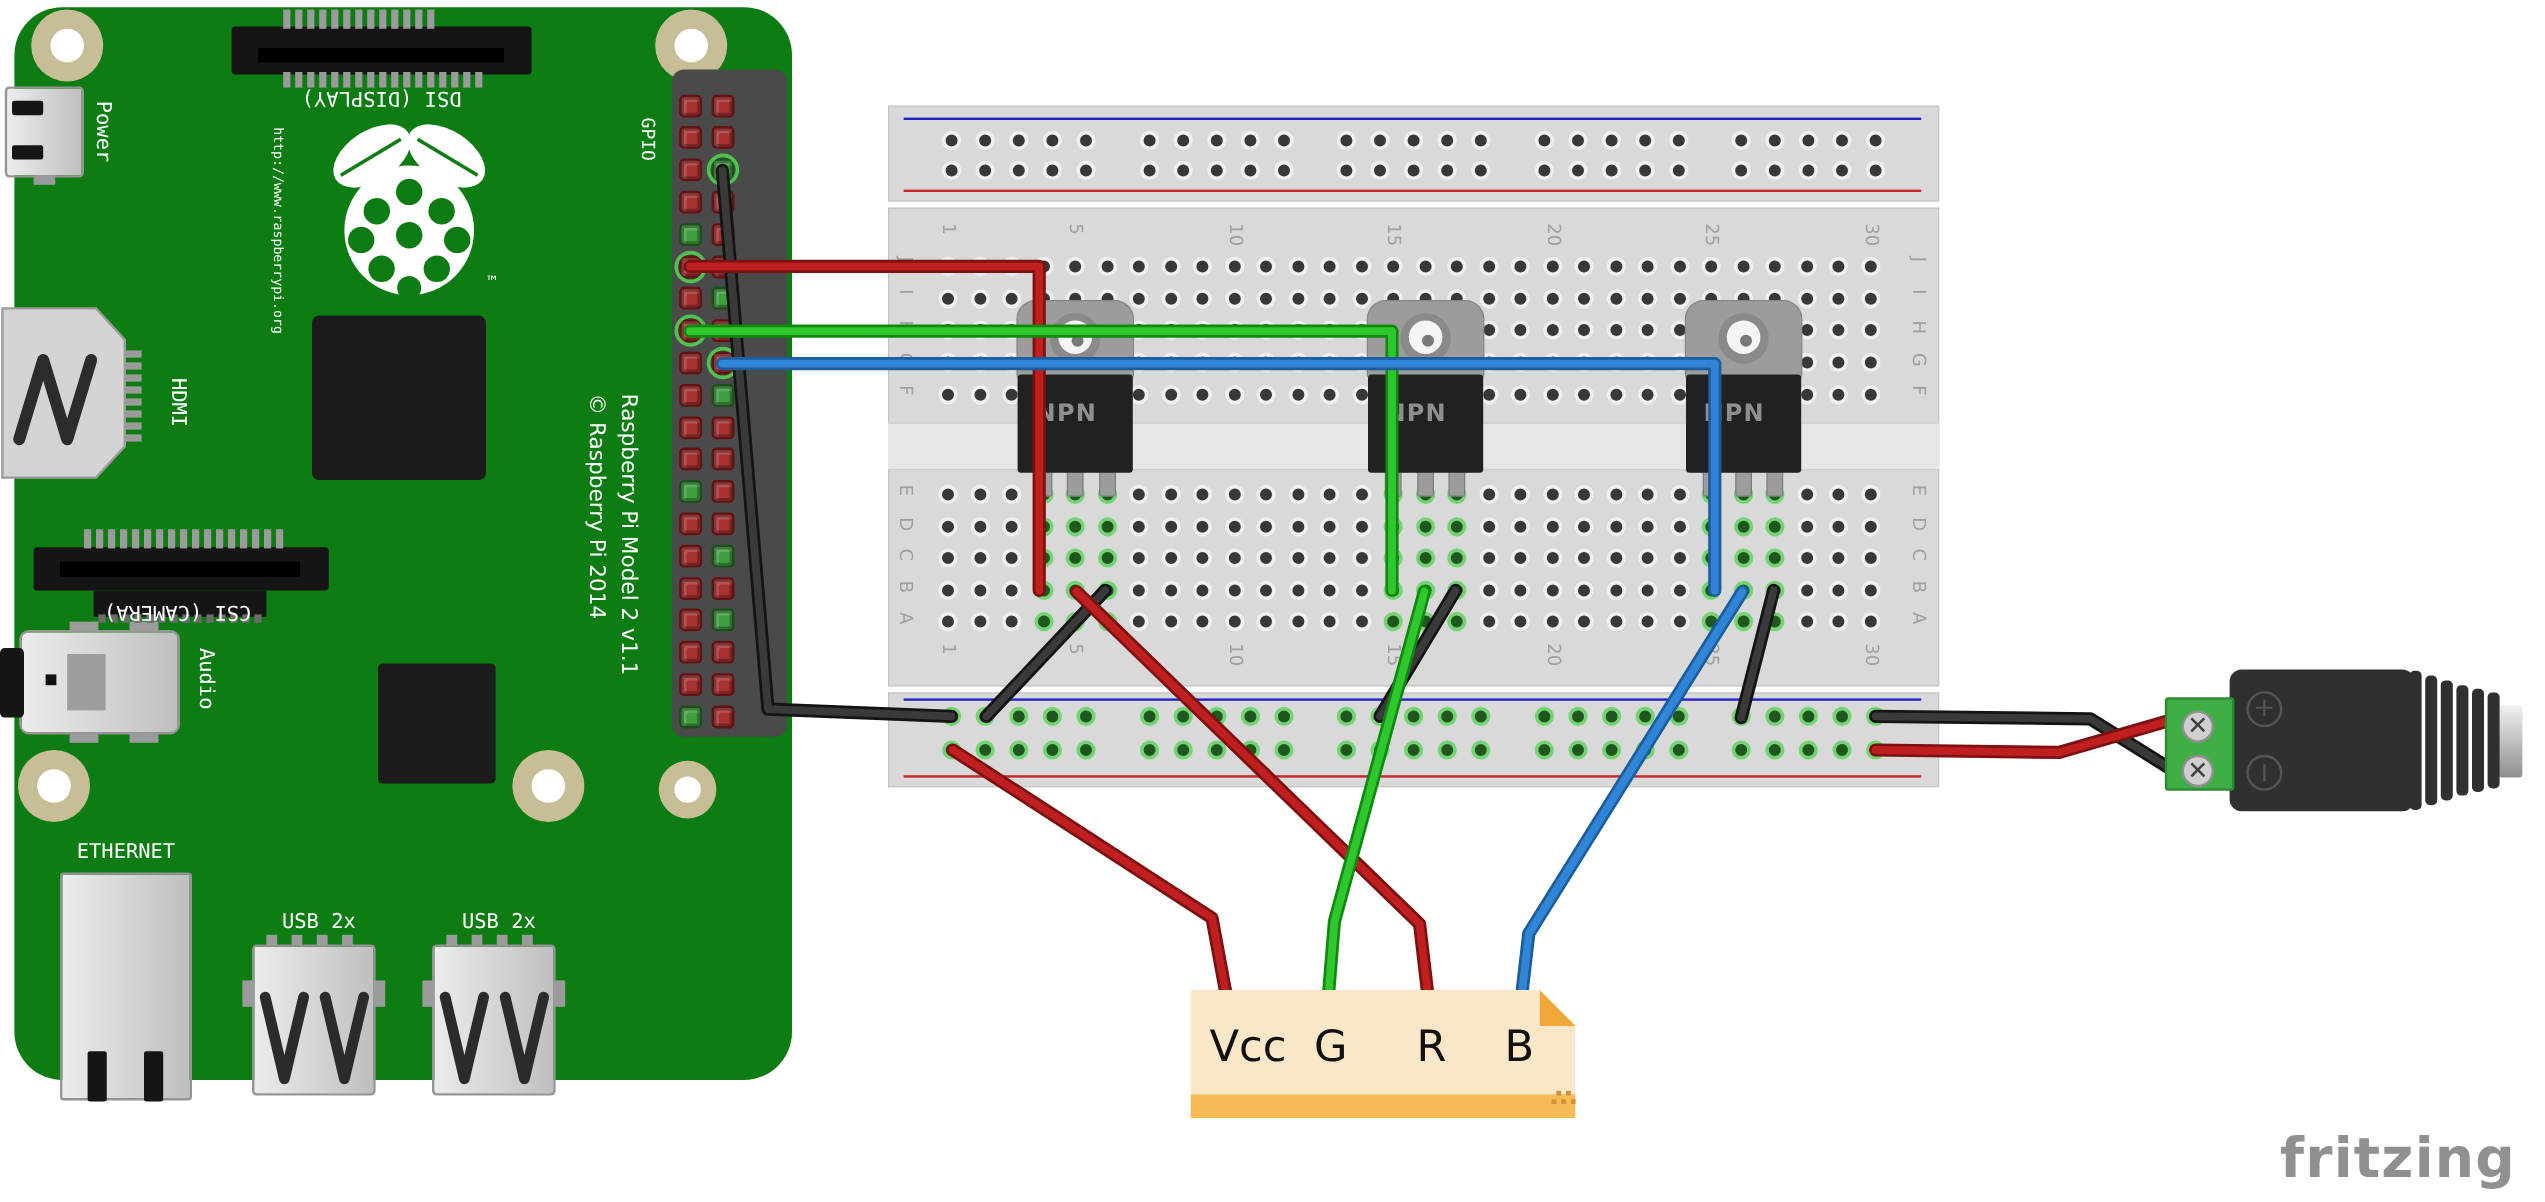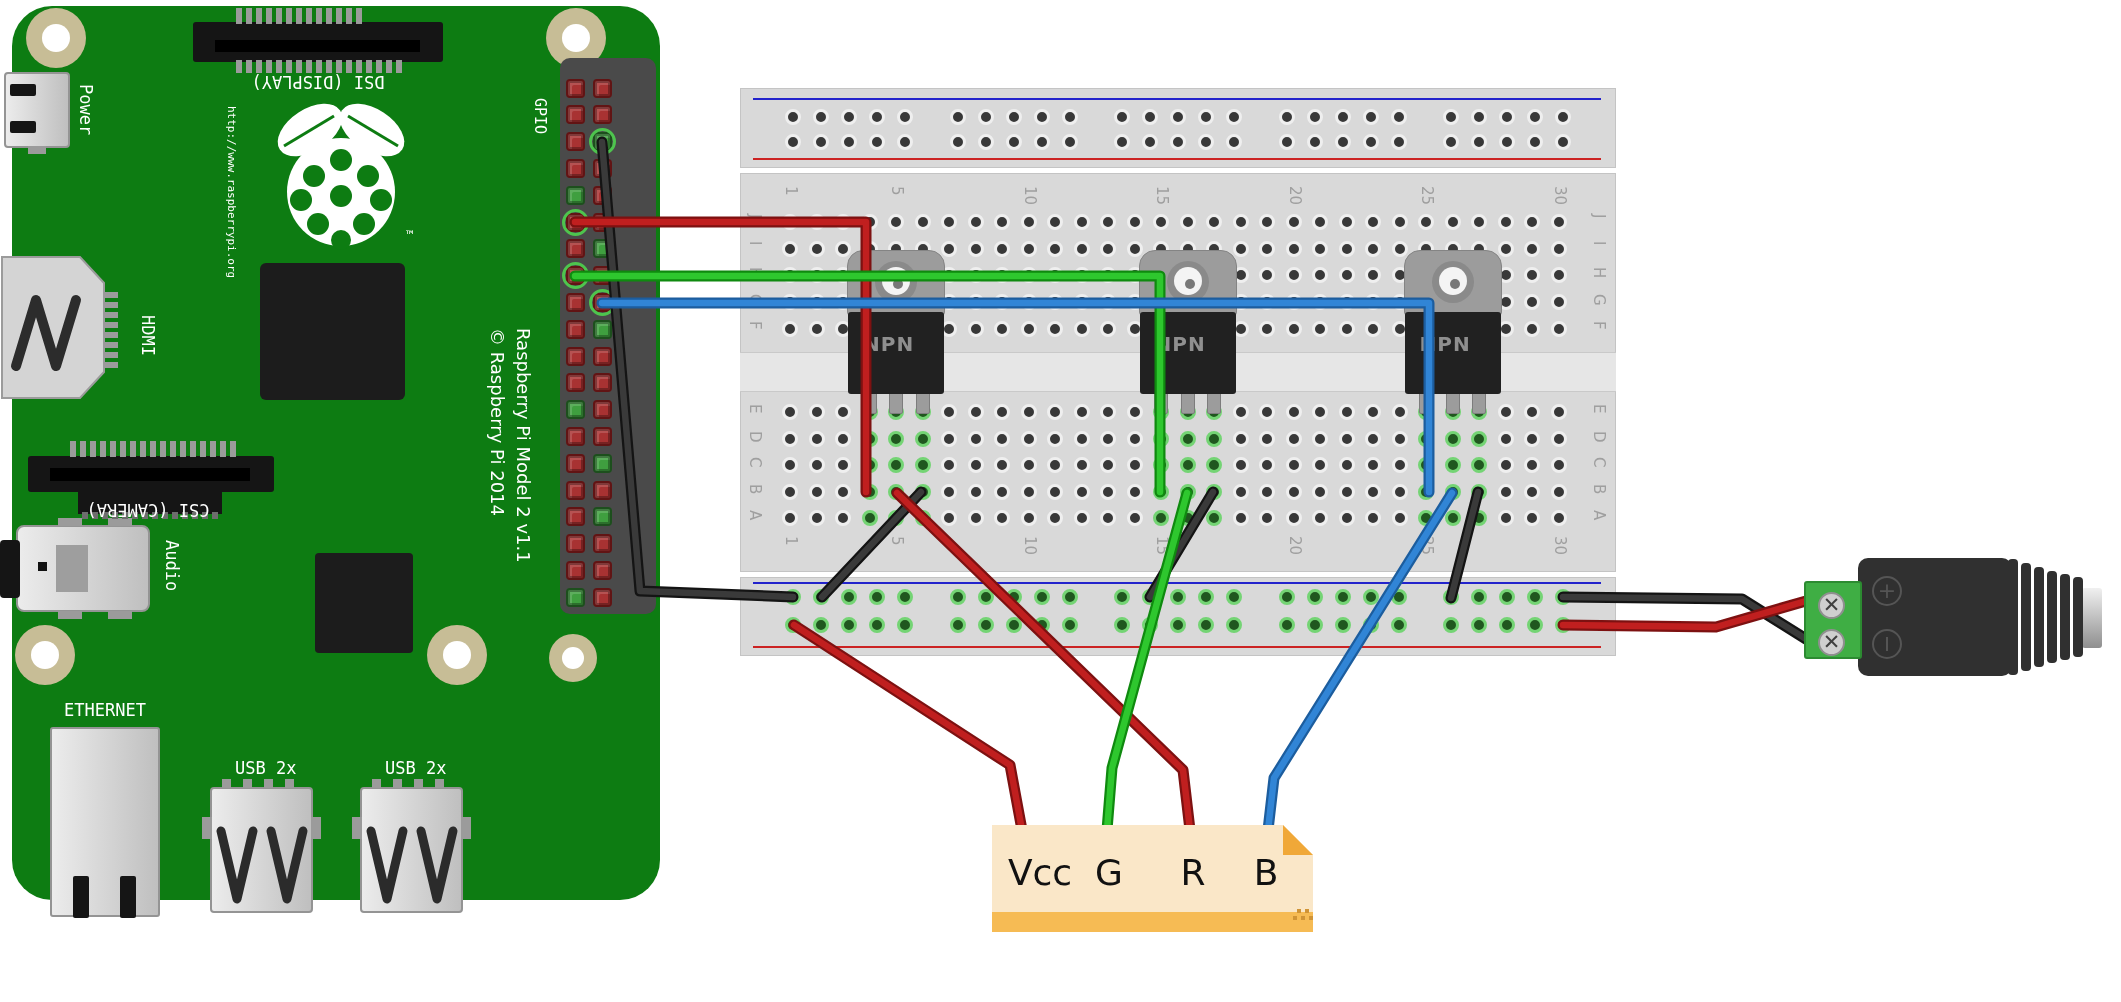--- a/index.html
+++ b/index.html
@@ -250,20 +250,21 @@
 
   <div class="jack-body"></div>
   <div class="jack-term"></div>
   <div class="screw" style="left:1818px;top:592px;">✕</div>
   <div class="screw" style="left:1818px;top:629px;">✕</div>
   <div class="jack-sym" style="left:1872px;top:576px;">+</div>
   <div class="jack-sym" style="left:1872px;top:629px;"></div>
   <div class="vbar" style="left:1886px;top:637px;"></div>
   <div class="jack-tip"></div>
 
+  <div class="watermark">fritzing</div>
 <div class="tooth" style="left: 236px; top: 8px; width: 6px; height: 16px; background: rgb(155, 155, 155);"></div>
     <div class="tooth" style="left: 246px; top: 8px; width: 6px; height: 16px; background: rgb(155, 155, 155);"></div>
     <div class="tooth" style="left: 256px; top: 8px; width: 6px; height: 16px; background: rgb(155, 155, 155);"></div>
     <div class="tooth" style="left: 266px; top: 8px; width: 6px; height: 16px; background: rgb(155, 155, 155);"></div>
     <div class="tooth" style="left: 276px; top: 8px; width: 6px; height: 16px; background: rgb(155, 155, 155);"></div>
     <div class="tooth" style="left: 286px; top: 8px; width: 6px; height: 16px; background: rgb(155, 155, 155);"></div>
     <div class="tooth" style="left: 296px; top: 8px; width: 6px; height: 16px; background: rgb(155, 155, 155);"></div>
     <div class="tooth" style="left: 306px; top: 8px; width: 6px; height: 16px; background: rgb(155, 155, 155);"></div>
     <div class="tooth" style="left: 316px; top: 8px; width: 6px; height: 16px; background: rgb(155, 155, 155);"></div>
     <div class="tooth" style="left: 326px; top: 8px; width: 6px; height: 16px; background: rgb(155, 155, 155);"></div>

